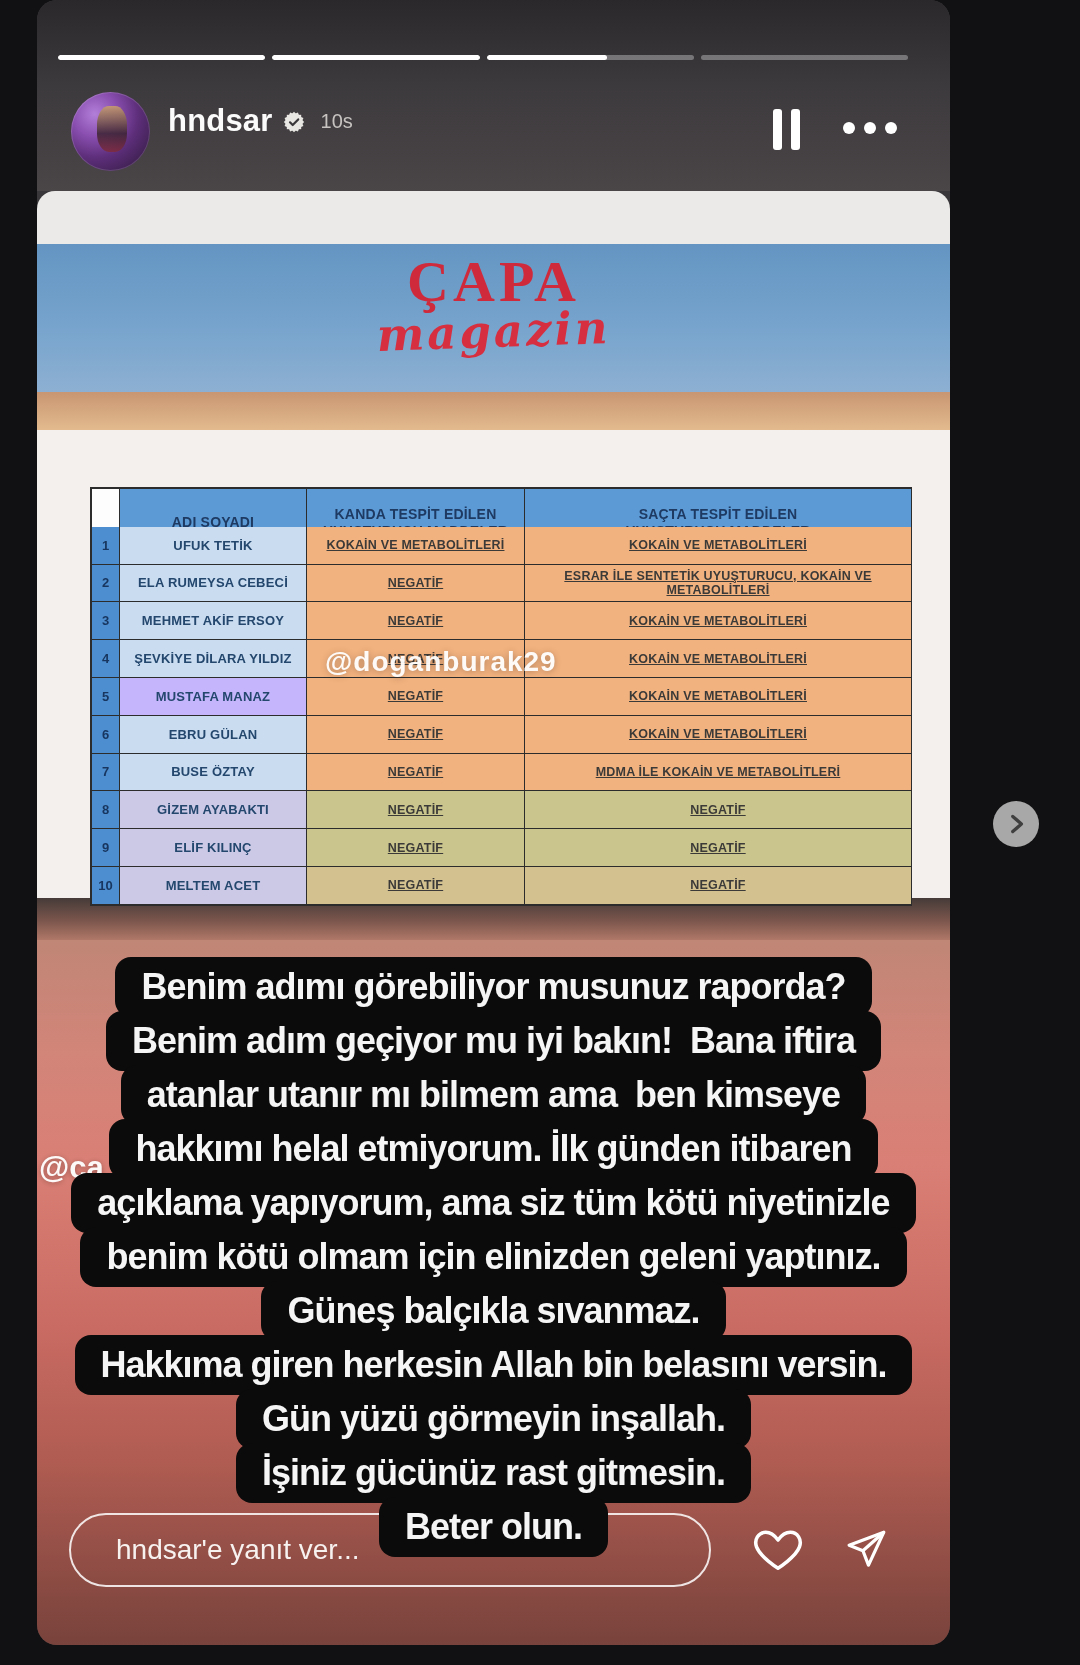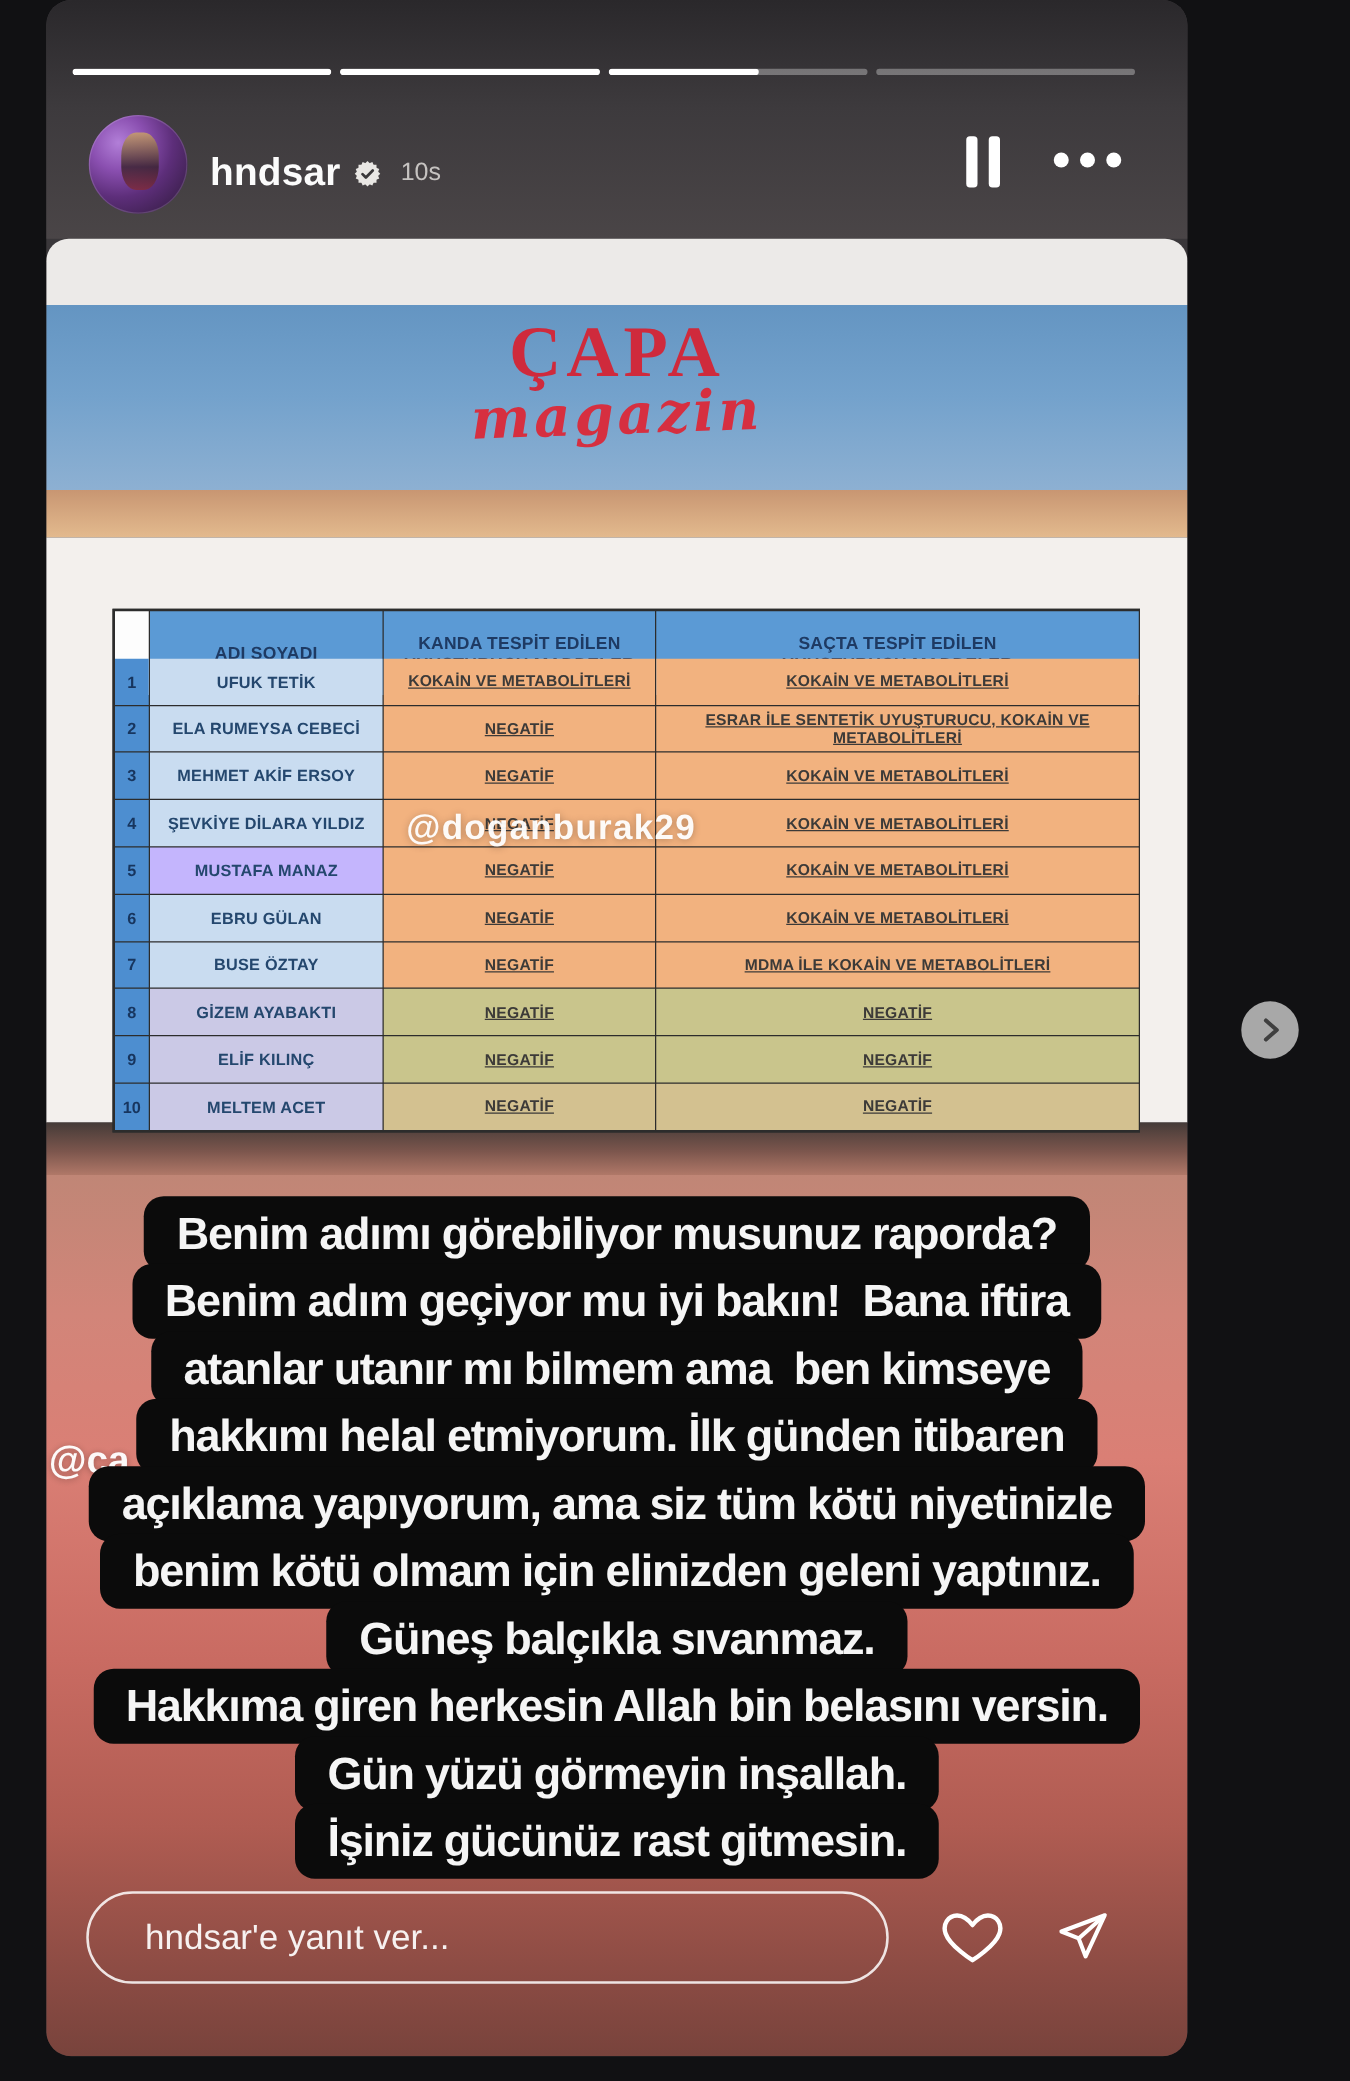--- a/index.html
+++ b/index.html
@@ -31,21 +31,21 @@
     position:absolute;left:34px;top:8px;width:79px;height:79px;border-radius:50%;
     background:
       radial-gradient(circle at 30% 28%,#b27fd8 0%,#8a4fb0 28%,#5d2e7a 55%,#2b1836 100%);
     box-shadow:inset 0 0 0 1px rgba(255,255,255,0.15);
   }
   .avatar::after{
     content:"";position:absolute;left:26px;top:14px;width:30px;height:46px;border-radius:40%;
     background:linear-gradient(180deg,#caa06a 0%,#3c2433 60%,#802b3c 100%);opacity:.85;
   }
   .uname{
-    position:absolute;left:131px;top:32px;height:44px;display:flex;align-items:center;gap:9px;
+    position:absolute;left:131px;top:15px;height:44px;display:flex;align-items:center;gap:9px;
   }
   .uname .name{color:#fbfbfb;font-size:31px;font-weight:700;letter-spacing:.2px;}
   .uname .time{color:#c6c3c1;font-size:20px;font-weight:400;margin-left:6px;}
   .badge{width:24px;height:24px;display:inline-block;margin-top:2px;}
   .pause{position:absolute;left:736px;top:25px;width:28px;height:41px;display:flex;gap:9px;}
   .pause i{display:block;width:9px;height:41px;background:#fff;border-radius:3px;}
   .dots{position:absolute;left:806px;top:38px;display:flex;gap:9px;}
   .dots i{display:block;width:12px;height:12px;border-radius:50%;background:#fff;}
   
   .m-white{position:absolute;left:0;top:191px;width:100%;height:53px;background:#eceae8;border-radius:18px 18px 0 0;}
@@ -198,20 +198,21 @@
       <div class="oline">Benim adımı görebiliyor musunuz raporda?</div>
       <div class="oline">Benim adım geçiyor mu iyi bakın!  Bana iftira</div>
       <div class="oline">atanlar utanır mı bilmem ama  ben kimseye</div>
       <div class="oline">hakkımı helal etmiyorum. İlk günden itibaren</div>
       <div class="oline">açıklama yapıyorum, ama siz tüm kötü niyetinizle</div>
       <div class="oline">benim kötü olmam için elinizden geleni yaptınız.</div>
       <div class="oline">Güneş balçıkla sıvanmaz.</div>
       <div class="oline">Hakkıma giren herkesin Allah bin belasını versin.</div>
       <div class="oline">Gün yüzü görmeyin inşallah.</div>
       <div class="oline">İşiniz gücünüz rast gitmesin.</div>
+      <div class="oline">Beter olun.</div>
     </div>
 
   <div class="progress">
       <div class="seg">
         <div class="fill" style="width: 100%;"></div>
       </div>
       <div class="seg">
         <div class="fill" style="width: 100%;"></div>
       </div>
       <div class="seg">

